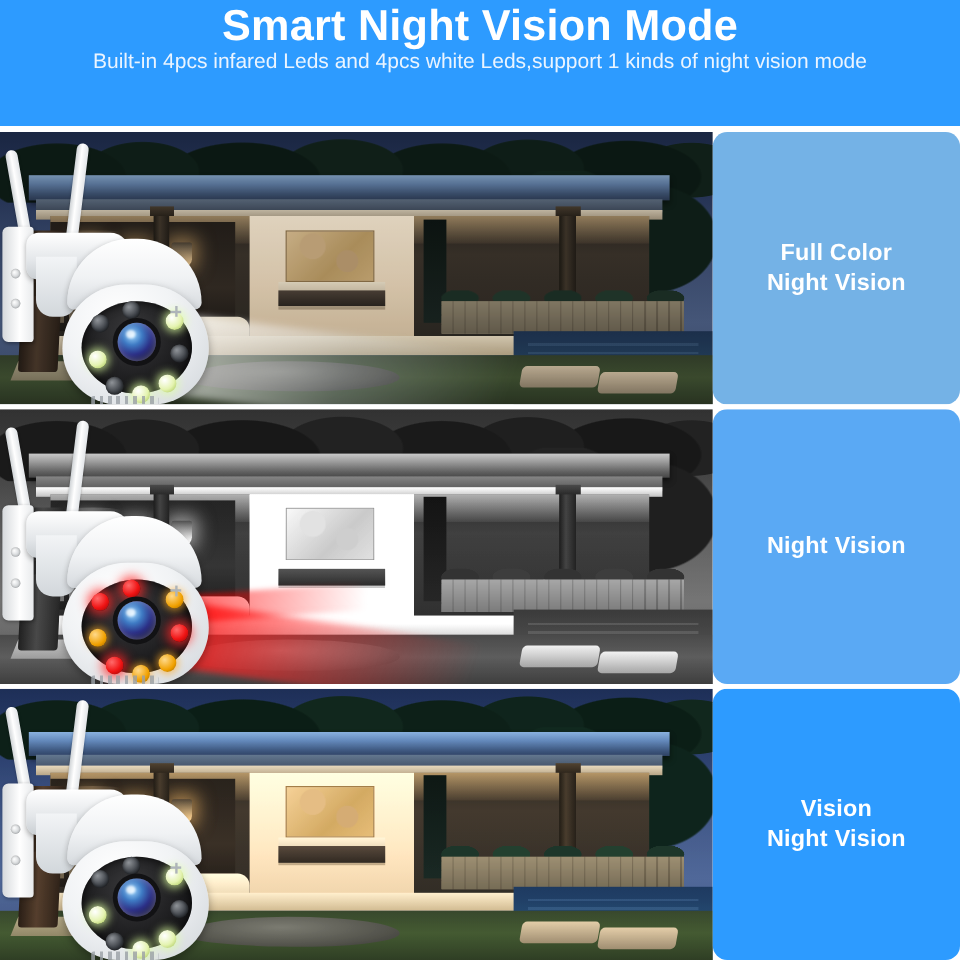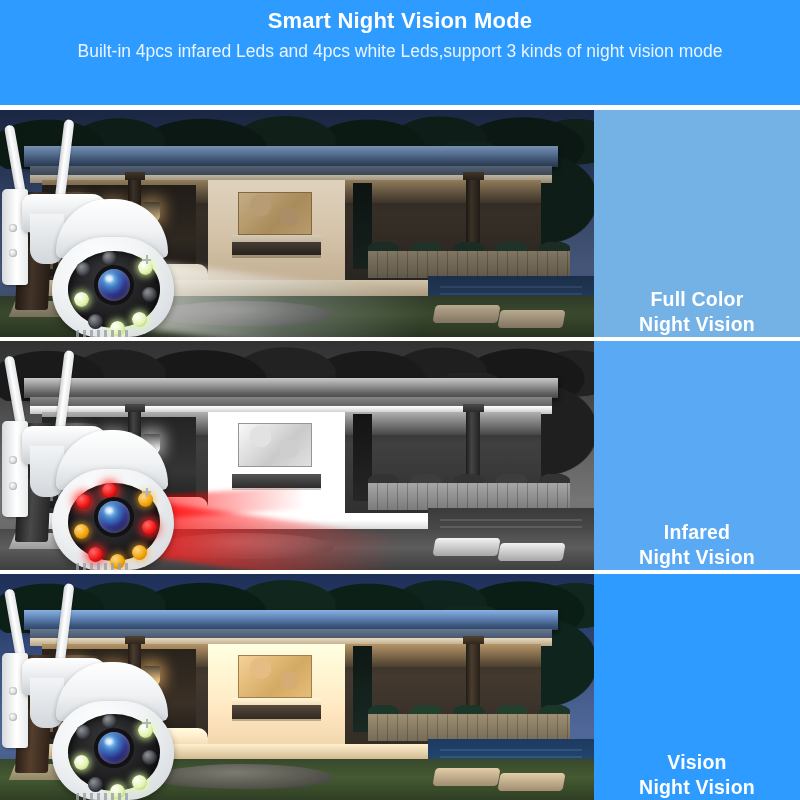--- a/index.html
+++ b/index.html
@@ -13,38 +13,38 @@
   .page { position:relative; width:800px; height:800px; background:#ffffff; }
 
   
   .header {
     position:absolute; left:0; top:0; width:800px; height:105px;
     background:#2d9bff;
     display:flex; flex-direction:column; align-items:center; justify-content:flex-start;
     padding-top:4px;
   }
   .header-title {
-    color:#ffffff; font-size:22px; font-weight:bold; letter-spacing:.2px;
+    color:#ffffff; font-size:36px; font-weight:bold; letter-spacing:.2px;
     line-height:34px; text-align:right;
   }
   .header-sub {
     color:#eaf4ff; font-size:17.5px; line-height:23px; text-align:center;
     font-weight:normal; max-width:690px; margin-top:2px;
   }
 
   
   .panel { position:absolute; left:0; width:800px; overflow:hidden; display:flex; }
   .panel.p1 { top:110px;  height:227px; }
   .panel.p2 { top:341px;  height:229px; }
   .panel.p3 { top:574px;  height:226px; }
 
   .photo { position:relative; width:594px; height:100%; overflow:hidden; }
   .label-col {
     position:relative; width:206px; height:100%;
-    display:flex; align-items:flex-end; justify-content:center;
+    display:flex; align-items:center; justify-content:center;border-radius:12px;
   }
   .label-col .label-text {
     color:#ffffff; font-size:19.5px; font-weight:bold; line-height:25px;
     text-align:center; letter-spacing:.2px;
   }
 
   
   .scene { position:absolute; inset:0; }
 
   
@@ -391,21 +391,21 @@
   .divider.d1 { top:337px; height:4px; }
   .divider.d2 { top:570px; height:4px; }
 </style>
 </head>
 <body>
 
 <div class="page">
 
   <div class="header">
     <div class="header-title">Smart Night Vision Mode</div>
-    <div class="header-sub">Built-in 4pcs infared Leds and 4pcs white Leds,support 3 kinds of night vision mode</div>
+    <div class="header-sub">Built-in 4pcs infared Leds and 4pcs white Leds,support 1 kinds of night vision mode</div>
   </div>
 
   <div class="divider d0"></div>
 
   <div class="panel p1">
     <div class="photo pc1">
       <div class="scene">
         <div class="sky"></div>
         <div class="canopy"></div>
         <div class="jungle-r"></div>
@@ -555,21 +555,20 @@
           <div class="led ir p8"></div>
           <div class="lens"></div>
           <div class="ptz-mark"></div>
           <div class="vents"></div>
         </div>
       </div>
     </div>
 
     <div class="label-col" style="background:#5aa9f4">
       <div class="label-text">
-        <div>Infared</div>
         <div>Night Vision</div>
       </div>
     </div>
   </div>
 
   <div class="divider d2"></div>
 
   <div class="panel p3">
     <div class="photo pc3">
       <div class="scene">

